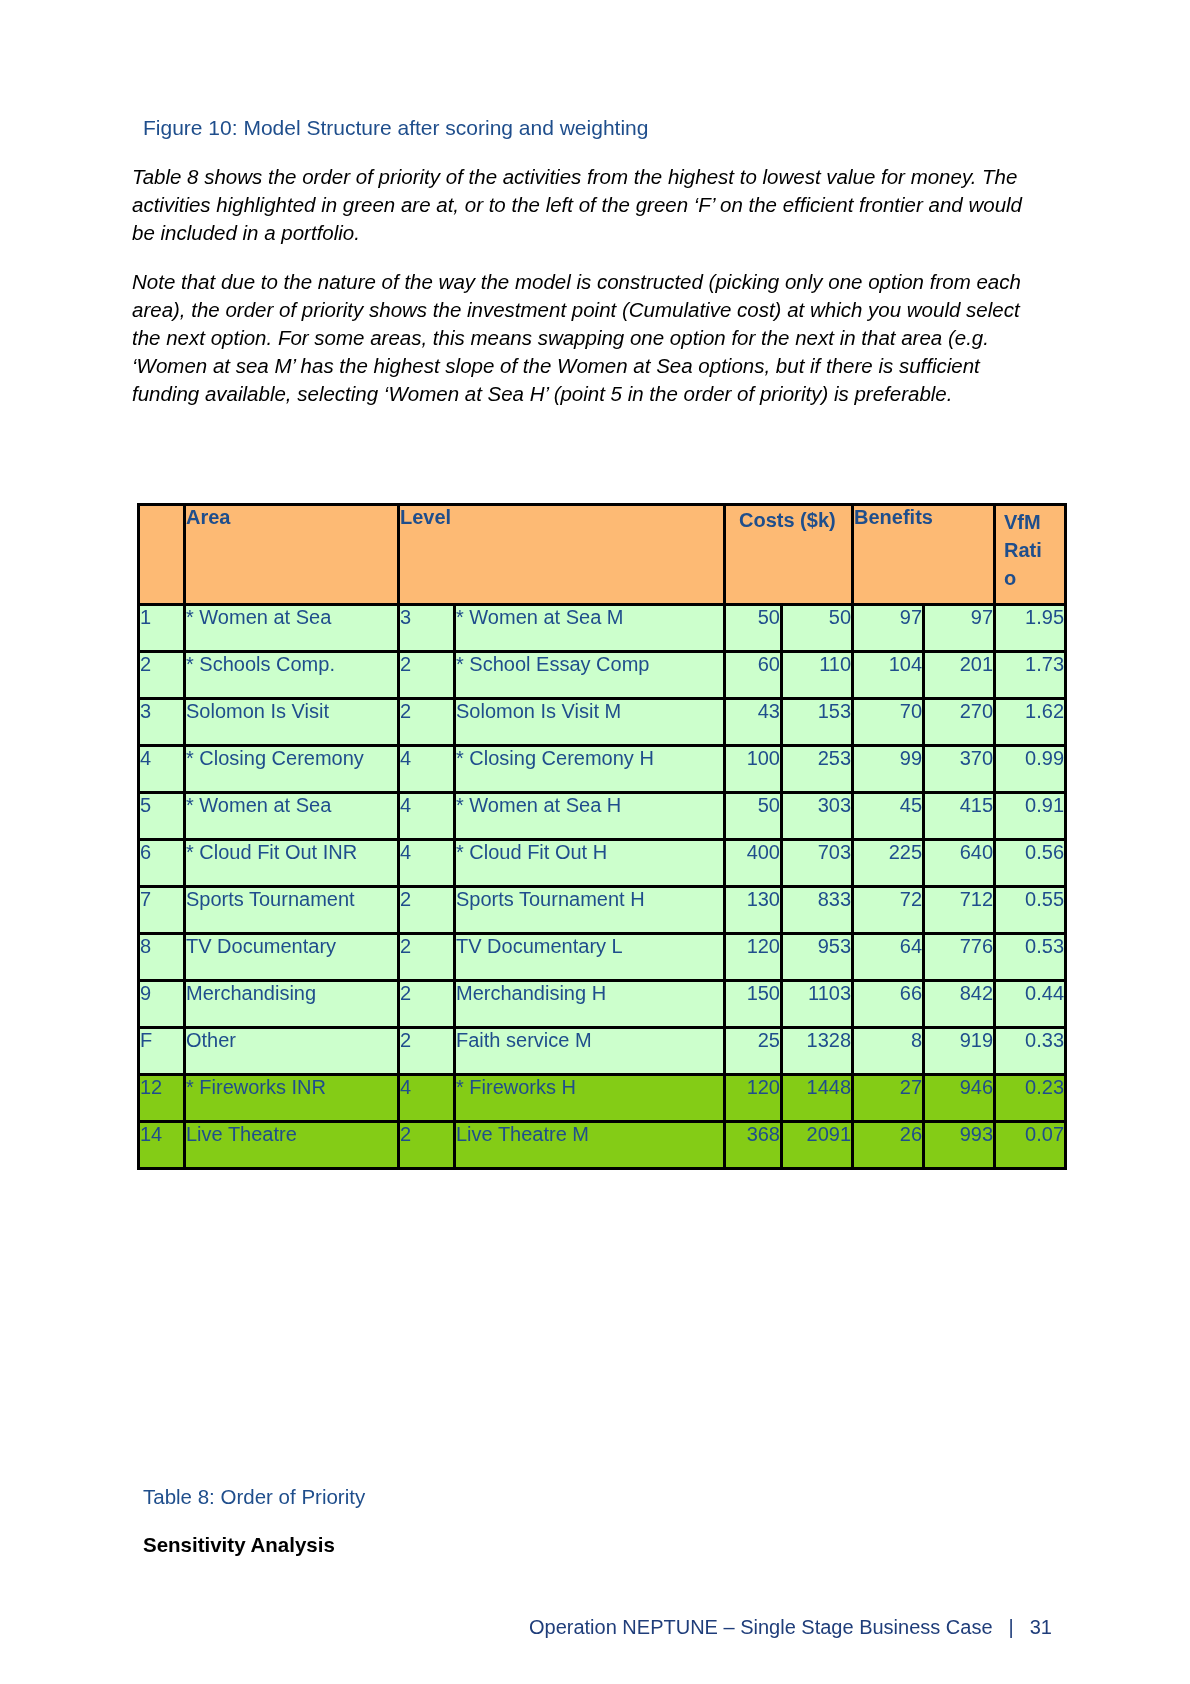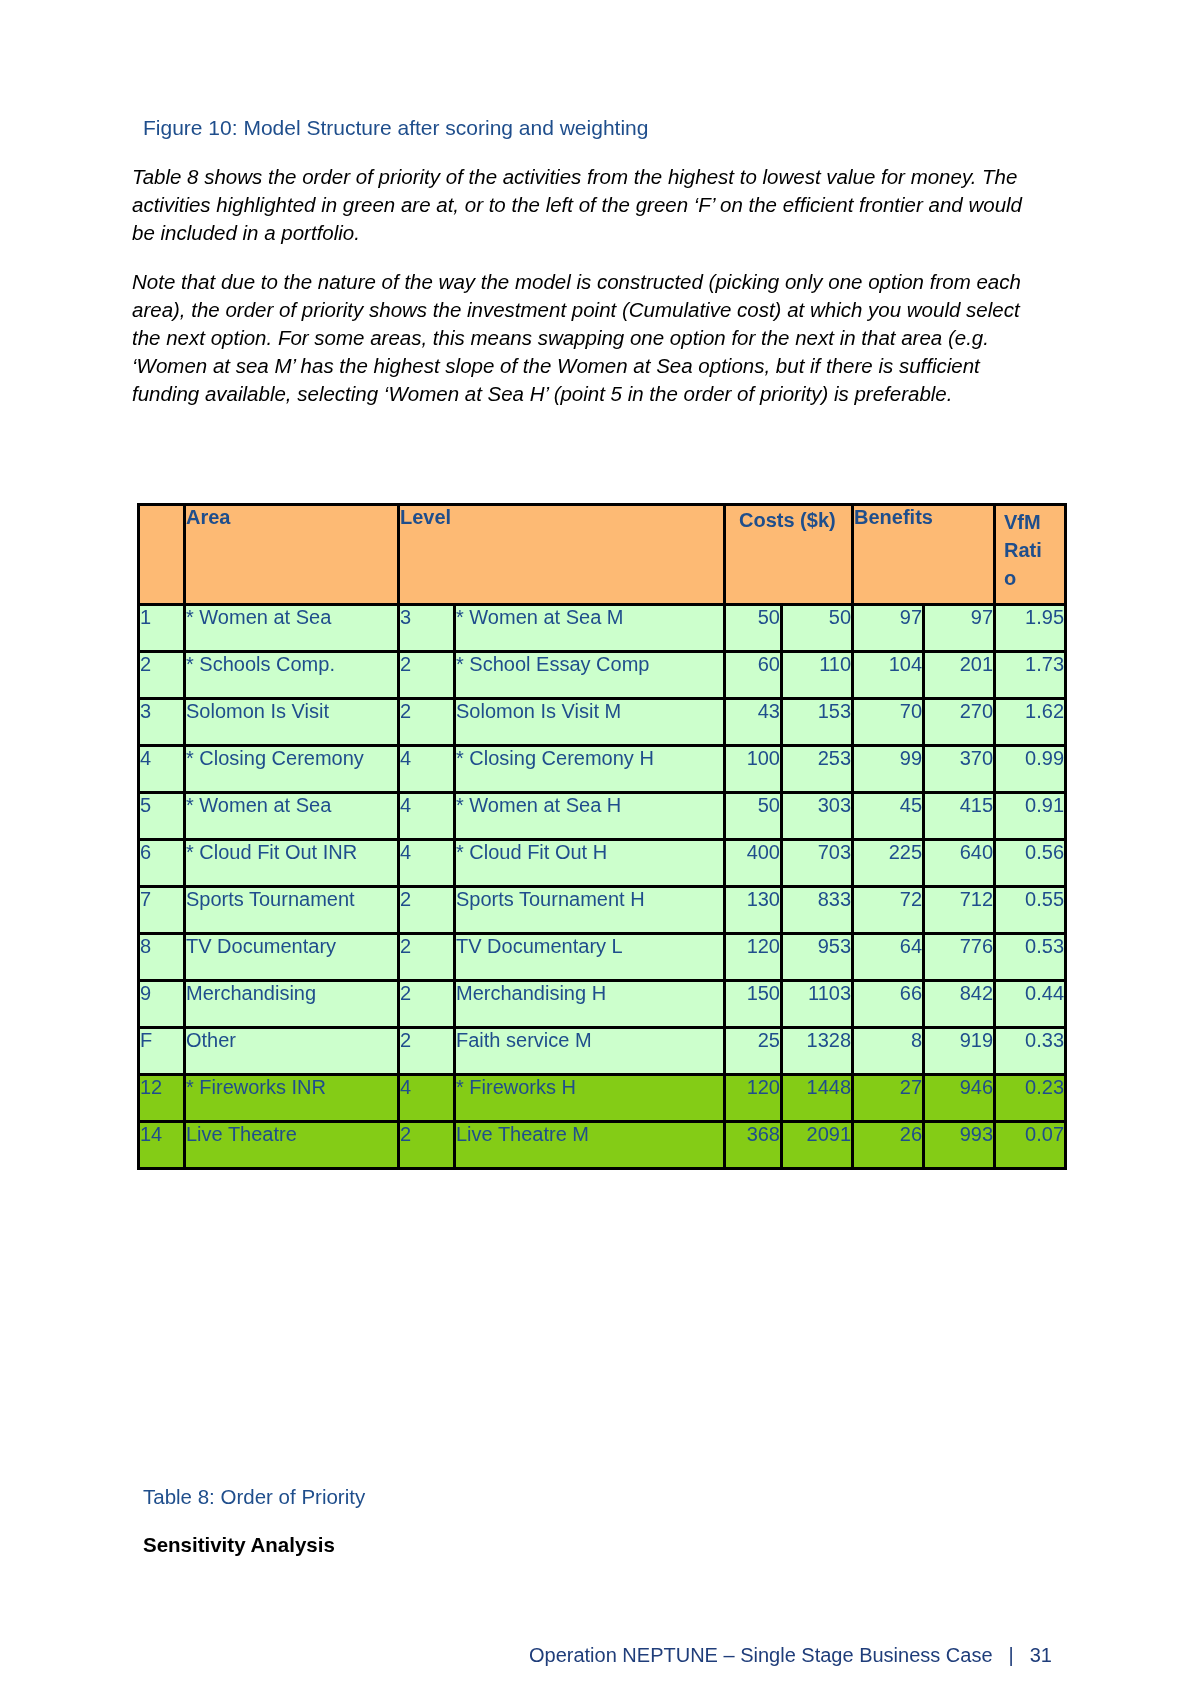--- a/index.html
+++ b/index.html
@@ -20,21 +20,21 @@
   .hdr1 td.costs { white-space:normal; line-height:28px; padding-left:13px; }
   .hdr2 td { height:47px; vertical-align:top; padding-top:9px; }
   .hdr2 td.cum { text-align:center; }
   .row td { height:44px; padding-top:9px; }
   .row.green td { background:#ccffcc; }
   .row.grey td { background:#84cc16;margin-left:40px; }
   td.txt { padding-left:9px; }
   td.num { text-align:right; padding-right:8px; }
   .tbl-caption { left:143px; top:1485px; font-size:20.5px; color:#1f4e8c; white-space:nowrap; }
   .section-heading { left:143px; top:1533px; font-size:20.5px; font-weight:bold; color:#000; white-space:nowrap; }
-  .footer { right:138px; top:1616px; font-size:20px; color:#1f3d7a; white-space:nowrap;margin-top:28px; }
+  .footer { right:138px; top:1616px; font-size:20px; color:#1f3d7a; white-space:nowrap; }
   .footer .sep { margin:0 16px; }
 </style>
 </head>
 <body>
 
 <div class="abs fig-caption">Figure 10: Model Structure after scoring and weighting</div>
 <div class="abs para p1">Table 8 shows the order of priority of the activities from the highest to lowest value for money.  The activities highlighted in green are at, or to the left of the green ‘F’ on the efficient frontier and would be included in a portfolio.</div>
 <div class="abs para p2">Note that due to the nature of the way the model is constructed (picking only one option from each area), the order of priority shows the investment point (Cumulative cost) at which you would select the next option.  For some areas, this means swapping one option for the next in that area (e.g. ‘Women at sea M’ has the highest slope of the Women at Sea options, but if there is sufficient funding available, selecting ‘Women at Sea H’ (point 5 in the order of priority) is preferable.</div>
 
 <table class="prio">

